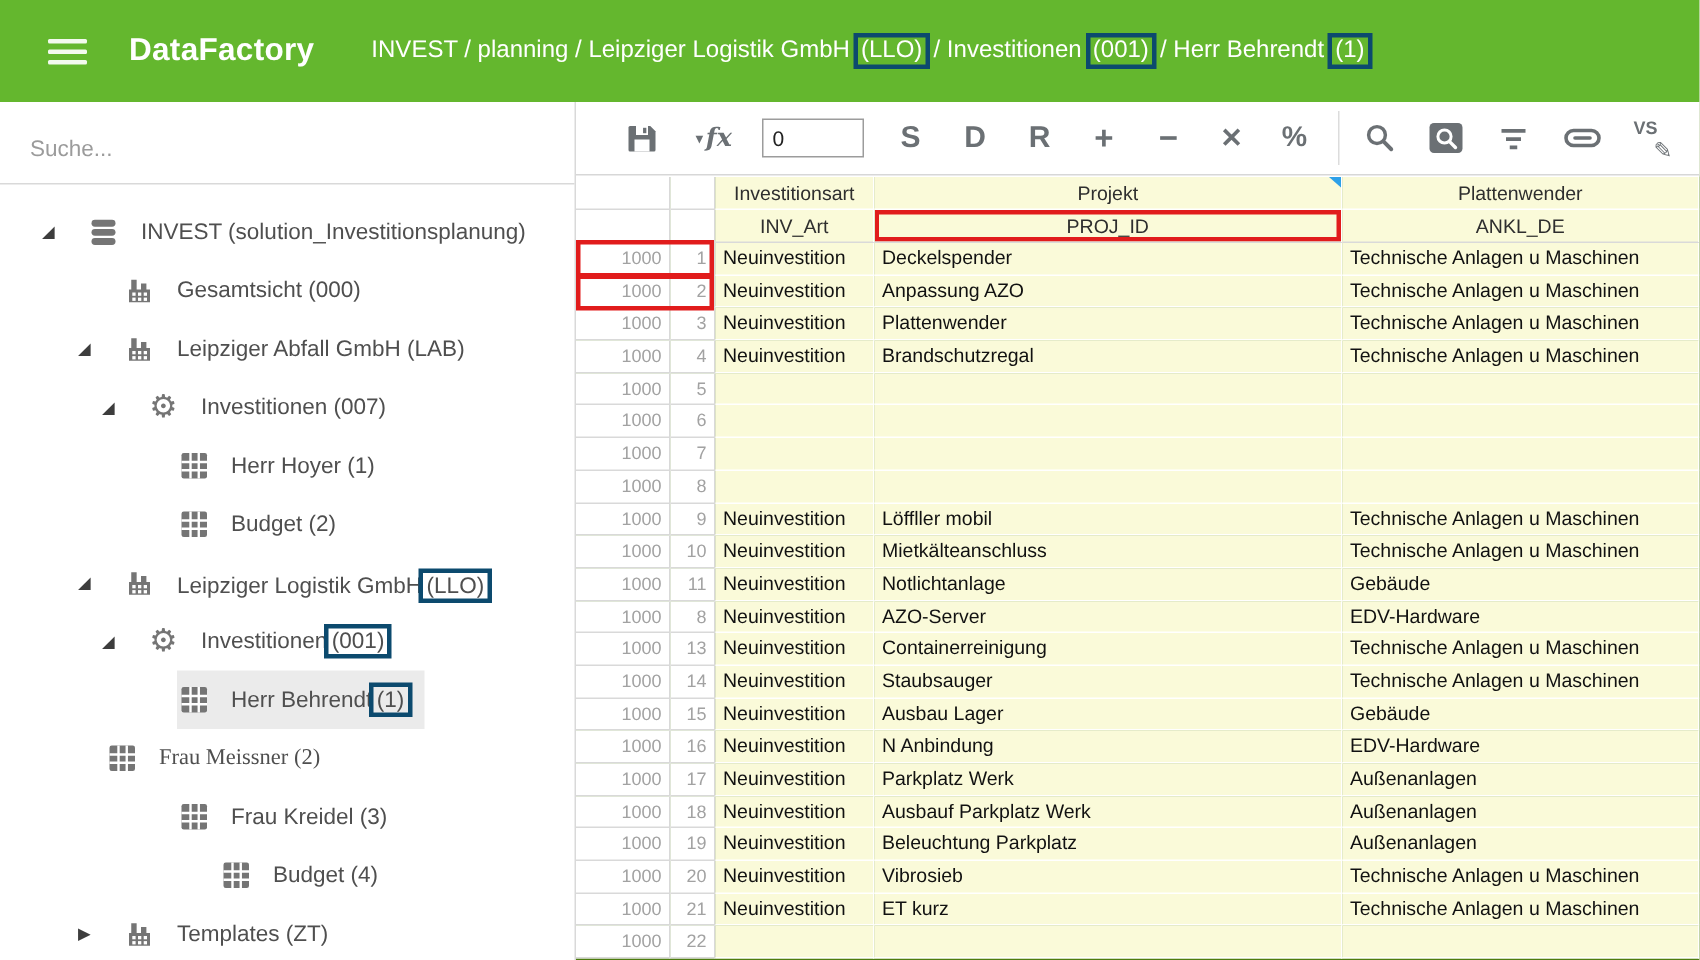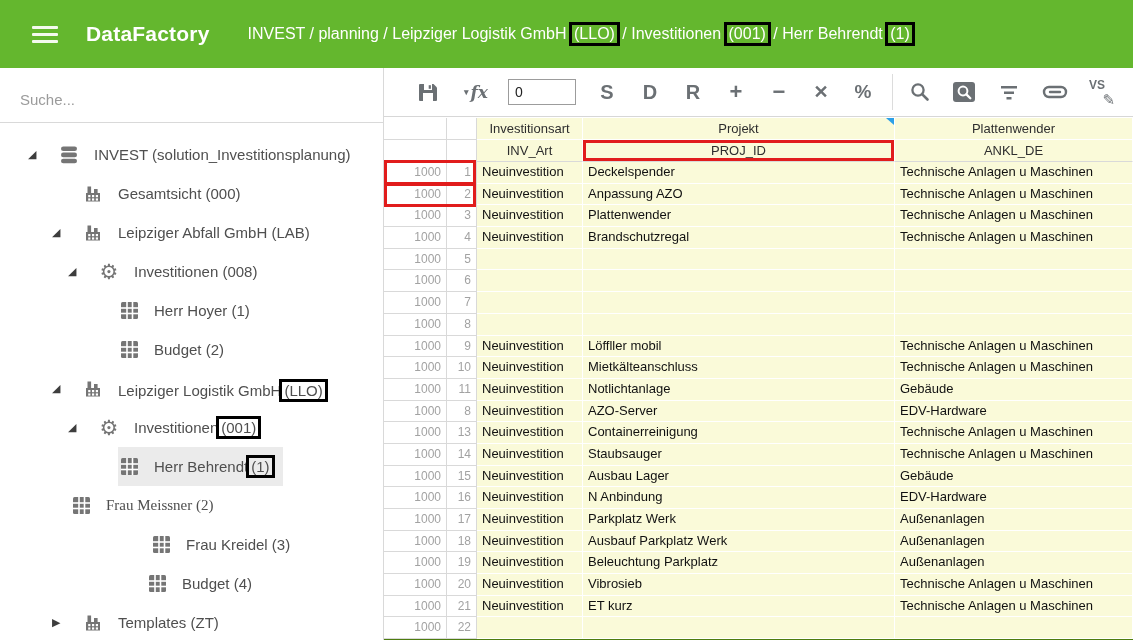--- a/index.html
+++ b/index.html
@@ -7,21 +7,21 @@
     font-family:"Liberation Sans", sans-serif; background:#fff; }
   .app { position:relative; width:1133px; height:640px; }
 
   
   .header { position:absolute; left:0; top:0; width:1133px; height:68px;
     background:#64b72e; display:flex; align-items:center; color:#fff; }
   .hamburger { margin-left:32px; width:26px; cursor:pointer; }
   .hamburger div { height:3px; background:rgba(255,255,255,.92); margin:4px 0; border-radius:1px; }
   .app-title { margin-left:28px; font-size:21px; font-weight:bold; letter-spacing:.2px; }
   .breadcrumb { margin-left:38px; font-size:16px; white-space:nowrap; }
-  .anno { border:3px solid #000000; padding:0 2px; margin:-3px -2px; display:inline-block; }
+  .anno { border:3px solid #0c4a6e; padding:0 2px; margin:-3px -2px; display:inline-block; }
 
   
   .sidebar { position:absolute; left:0; top:76px; width:383px; bottom:0; background:#fff; }
   .search-wrap { height:47px; border-bottom:1px solid #d9d9d9; display:flex; align-items:center; }
   .search-wrap input { border:none; outline:none; font-size:15px; color:#555;
     margin-left:20px; width:330px; font-family:"Liberation Sans",sans-serif; }
   .search-wrap input::placeholder { color:#9b9b9b; }
   .tree { position:absolute; top:48px; left:0; right:0; bottom:0; padding-top:11px; overflow:hidden; }
   .tree-item { height:39px; display:flex; align-items:center; font-size:15px; color:#4f4f4f; cursor:pointer; }
   .exp { width:30px; flex:0 0 30px; display:flex; align-items:center; font-size:11px; color:#3d3d3d; }
@@ -141,21 +141,21 @@
             </span>
             <span class="t-label">Leipziger Abfall GmbH (LAB)</span>
           </span>
         </div>
         <div class="tree-item" style="padding-left: 68px;">
           <span class="exp">◢</span>
           <span style="display: flex; align-items: center;">
             <span class="t-icon">
               <span class="t-gear">⚙</span>
             </span>
-            <span class="t-label">Investitionen (008)</span>
+            <span class="t-label">Investitionen (007)</span>
           </span>
         </div>
         <div class="tree-item" style="padding-left: 88px;">
           <span class="exp"></span>
           <span style="display: flex; align-items: center;">
             <span class="t-icon">
               <svg width="21" height="21" viewBox="0 0 21 21">
                 <rect x="2" y="2" width="17" height="17" rx="1.5" class="icon-gray"></rect>
                 <line x1="2" y1="8" x2="19" y2="8" stroke="#fff" stroke-width="1.6"></line>
                 <line x1="2" y1="13.5" x2="19" y2="13.5" stroke="#fff" stroke-width="1.6"></line>
@@ -235,21 +235,21 @@
                 <rect x="2" y="2" width="17" height="17" rx="1.5" class="icon-gray"></rect>
                 <line x1="2" y1="8" x2="19" y2="8" stroke="#fff" stroke-width="1.6"></line>
                 <line x1="2" y1="13.5" x2="19" y2="13.5" stroke="#fff" stroke-width="1.6"></line>
                 <line x1="8" y1="2" x2="8" y2="19" stroke="#fff" stroke-width="1.6"></line>
                 <line x1="13.5" y1="2" x2="13.5" y2="19" stroke="#fff" stroke-width="1.6"></line>
               </svg>
             </span>
             <span class="t-label">Frau Meissner (2)</span>
           </span>
         </div>
-        <div class="tree-item" style="padding-left: 120px;">
+        <div class="tree-item" style="padding-left: 88px;">
           <span class="exp"></span>
           <span style="display: flex; align-items: center;">
             <span class="t-icon">
               <svg width="21" height="21" viewBox="0 0 21 21">
                 <rect x="2" y="2" width="17" height="17" rx="1.5" class="icon-gray"></rect>
                 <line x1="2" y1="8" x2="19" y2="8" stroke="#fff" stroke-width="1.6"></line>
                 <line x1="2" y1="13.5" x2="19" y2="13.5" stroke="#fff" stroke-width="1.6"></line>
                 <line x1="8" y1="2" x2="8" y2="19" stroke="#fff" stroke-width="1.6"></line>
                 <line x1="13.5" y1="2" x2="13.5" y2="19" stroke="#fff" stroke-width="1.6"></line>
               </svg>

